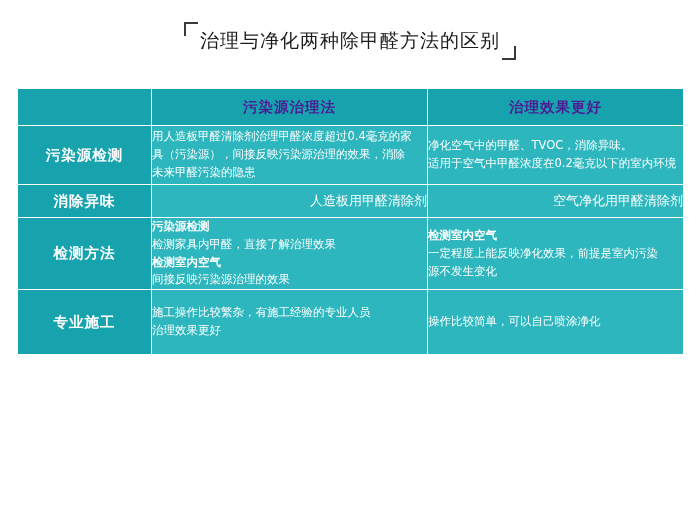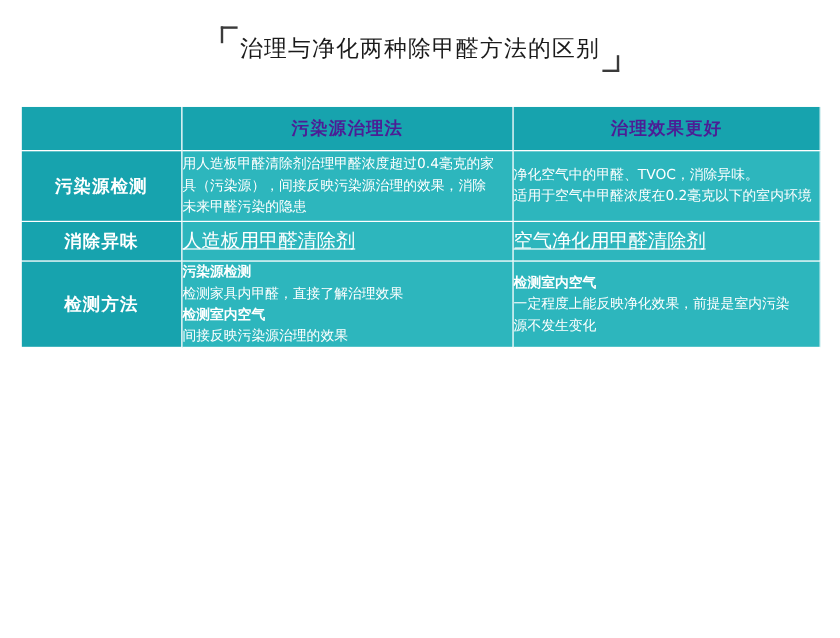--- a/index.html
+++ b/index.html
@@ -93,23 +93,22 @@
   }
   .cell {
     background: #2db6bd;
     color: #ffffff;
     font-size: 11.5px;
     line-height: 1.55;
     padding: 8px 12px;
     text-align: left;
   }
   .cell.center {
-    text-align: left;
-    font-size: 16px;
-    text-decoration: underline;
+    text-align: right;
+    font-size: 13px;
   }
   .cell p {
     margin: 0;
   }
   .cell p.strong {
     font-weight: bold;
   }
   .r-methods td { height: 58px; }
   .r-products td { height: 32px; }
   .r-detect td { height: 62px; }
@@ -172,17 +171,27 @@
           <p>间接反映污染源治理的效果</p>
         </td>
         <td class="cell">
           <p class="strong">检测室内空气</p>
           <p>一定程度上能反映净化效果，前提是室内污染</p>
           <p>源不发生变化</p>
         </td>
       </tr>
 
 
+      <tr class="r-pro">
+        <td class="rowlabel">专业施工</td>
+        <td class="cell">
+          <p>施工操作比较繁杂，有施工经验的专业人员</p>
+          <p>治理效果更好</p>
+        </td>
+        <td class="cell">
+          <p>操作比较简单，可以自己喷涂净化</p>
+        </td>
+      </tr>
 
     </tbody>
   </table>
 
 </div>
 
 </body></html>

